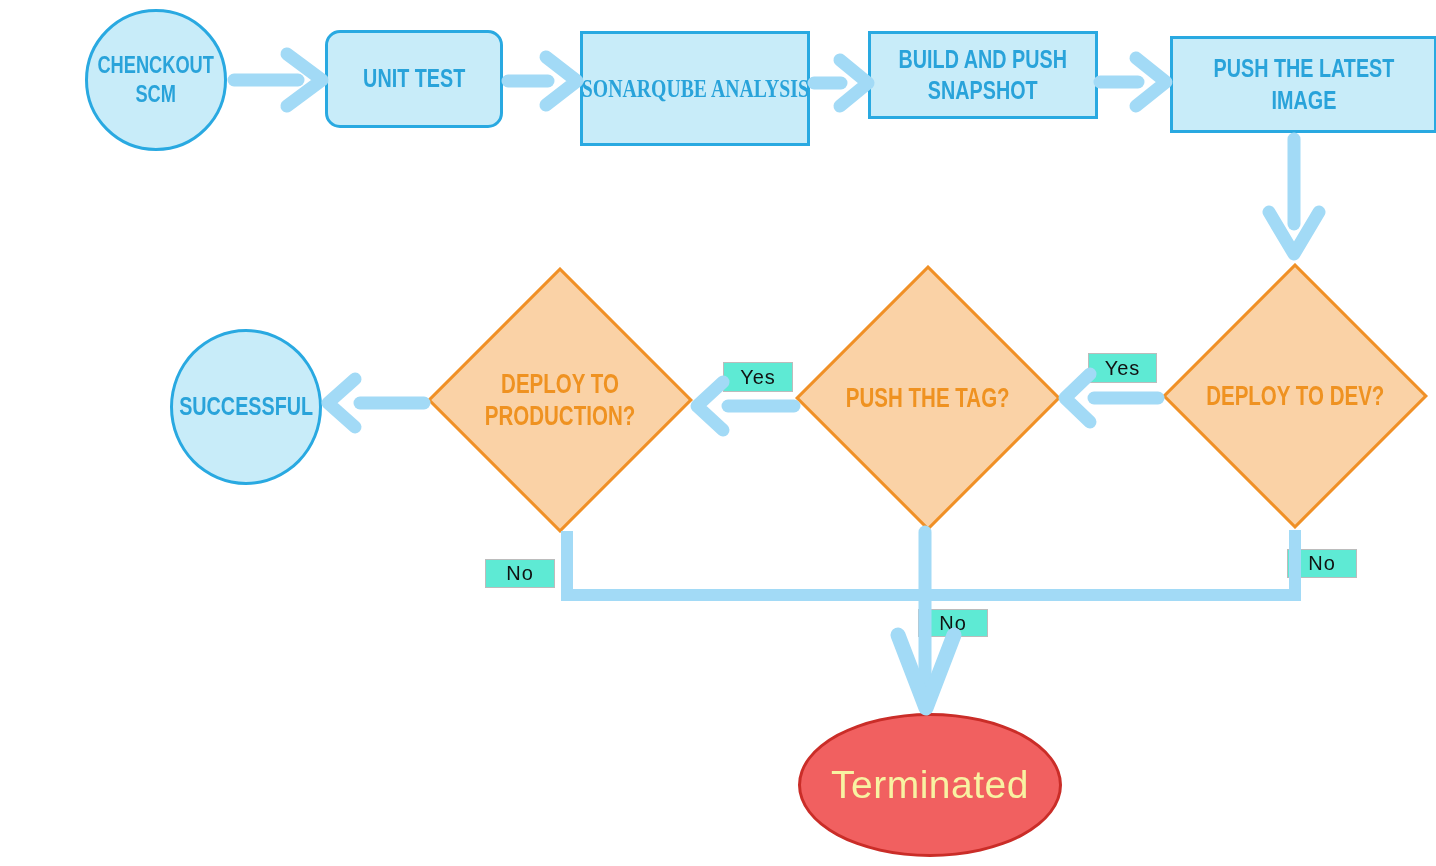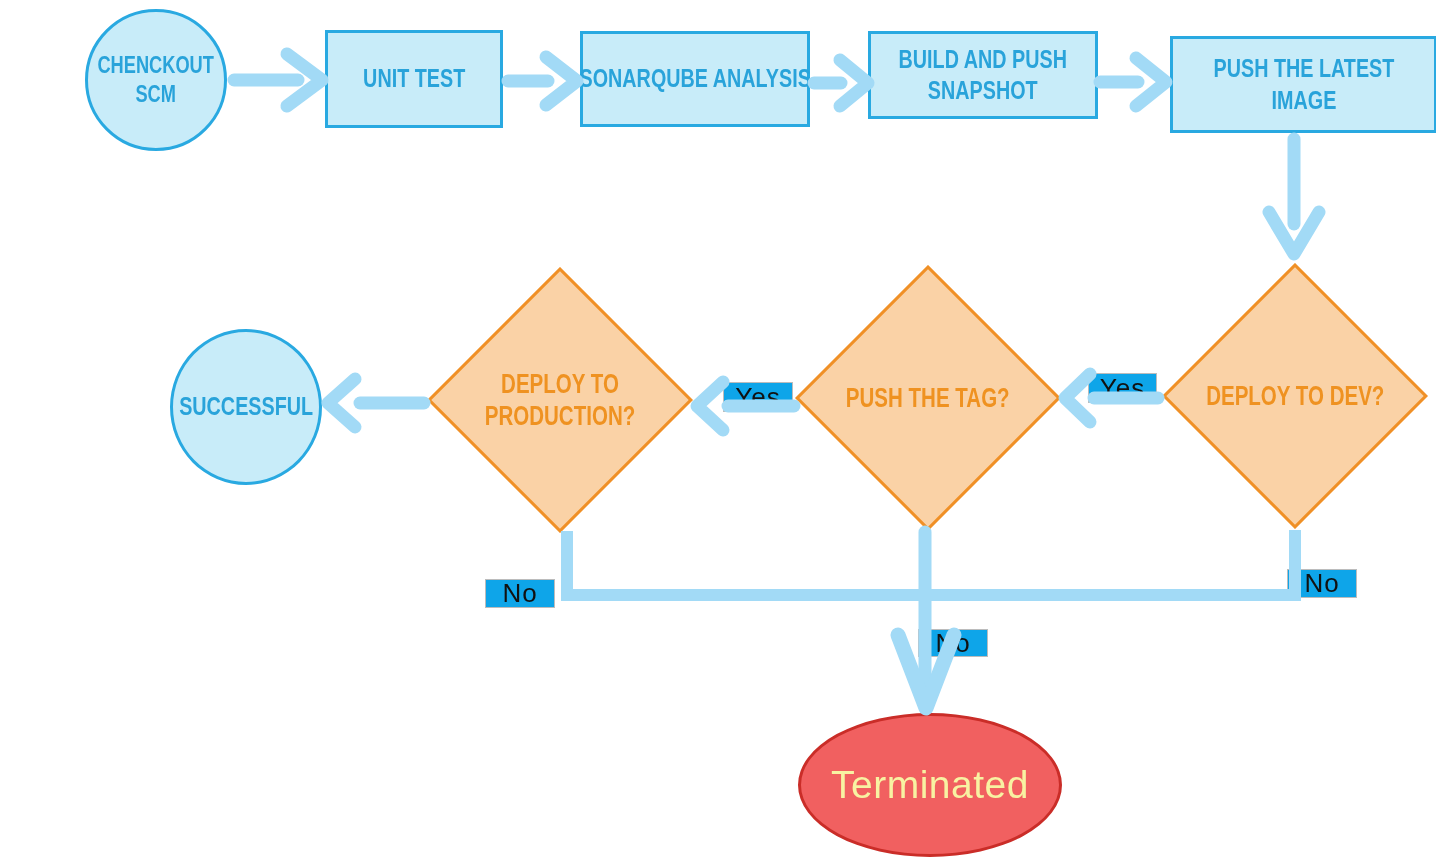--- a/index.html
+++ b/index.html
@@ -37,45 +37,45 @@
     display:inline-block;white-space:pre;text-align:center;
     font-weight:bold;font-size:26px;line-height:1.2;
     transform:scaleX(0.76);letter-spacing:0;
   }
   .blue-t{color:var(--blue-text);}
   .orange-t{color:var(--orange-text);}
   .term-label{
     color:var(--terminated-text);font-size:39px;font-weight:normal;letter-spacing:0.5px;
   }
   .edge-label{
-    position:absolute;box-sizing:border-box;background:#0ea5e9;
+    position:absolute;box-sizing:border-box;background:#5eead4;
     border:1px solid var(--edge-label-border);
     display:flex;align-items:center;justify-content:center;
-    font-size:26px;color:var(--edge-label-text);letter-spacing:1px;margin-top:20px;
+    font-size:20px;color:var(--edge-label-text);letter-spacing:1px;
   }
   .overlay{position:absolute;left:0;top:0;pointer-events:none;}
   .shaft,.head{stroke:var(--arrow-blue);stroke-width:13;fill:none;stroke-linecap:round;stroke-linejoin:round;}
   .head-big{stroke:var(--arrow-blue);stroke-width:15;fill:none;stroke-linecap:round;stroke-linejoin:round;}
   .flow{stroke:var(--arrow-blue);stroke-width:12;fill:none;stroke-linecap:butt;stroke-linejoin:miter;}
 </style>
 </head>
 <body>
 
 <div class="canvas">
 
   <div class="shape circle" style="left:85px;top:9px;width:142px;height:142px;">
     <span class="nlabel blue-t" style="font-size:24px;">CHENCKOUT
 SCM</span>
   </div>
 
-  <div class="shape rect" style="left:325px;top:30px;width:178px;height:98px;">
+  <div class="shape rect" style="left:325px;top:30px;width:178px;height:98px;border-radius:15px;">
     <span class="nlabel blue-t">UNIT TEST</span>
   </div>
 
-  <div class="shape rect" style="left:580px;top:31px;width:230px;height:96px;">
+  <div class="shape rect" style="left:580px;top:31px;width:230px;height:115px;font-family:Liberation Serif, serif;">
     <span class="nlabel blue-t">SONARQUBE ANALYSIS</span>
   </div>
 
   <div class="shape rect" style="left:868px;top:31px;width:230px;height:88px;">
     <span class="nlabel blue-t">BUILD AND PUSH
 SNAPSHOT</span>
   </div>
 
   <div class="shape rect" style="left:1170px;top:36px;width:267px;height:97px;">
     <span class="nlabel blue-t">PUSH THE LATEST

